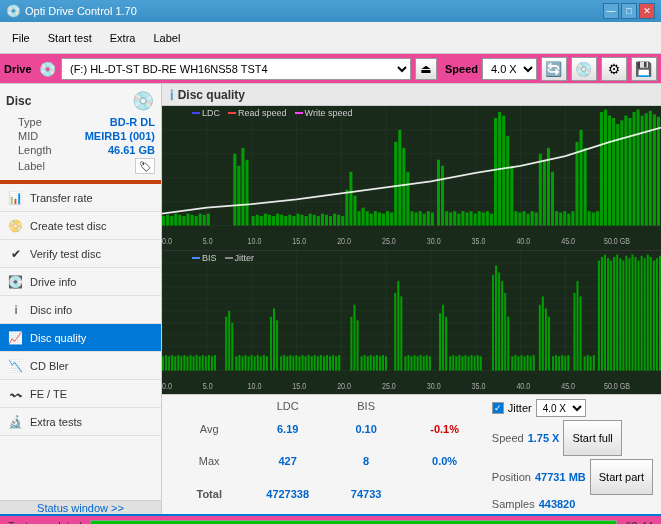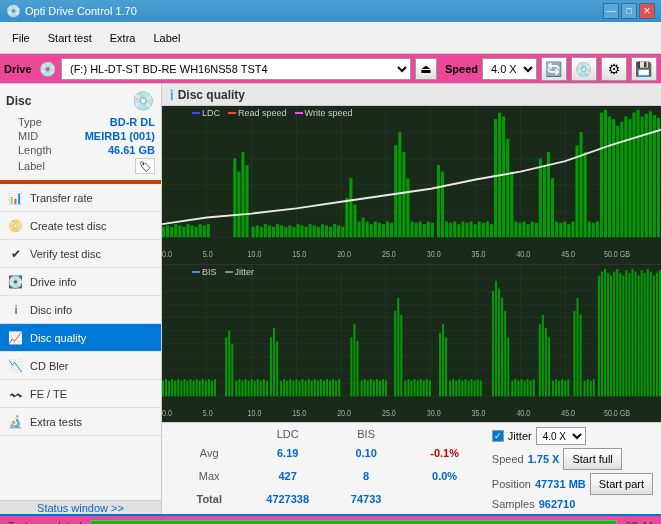--- a/index.html
+++ b/index.html
@@ -281,21 +281,21 @@
     .speed-val { color: #0066cc; font-weight: bold; }
     .speed-select-small {
       height: 18px;
       border: 1px solid #999;
       background: white;
       font-size: 10px;
       padding: 0 2px;
       width: 50px;
     }
     .start-btn {
-      height: 22px;
+      height: 36px;
       border: 1px solid #999;
       background: linear-gradient(to bottom, #fff, #e0e0e0);
       font-size: 11px;
       cursor: pointer;
       padding: 0 8px;
       white-space: nowrap;
       text-align: center;
     }
 
     
@@ -974,21 +974,21 @@
             <span class="speed-val">1.75 X</span>
             <button class="start-btn">Start full</button>
           </div>
           <div class="speed-row">
             <span class="speed-key">Position</span>
             <span class="speed-val">47731 MB</span>
             <button class="start-btn">Start part</button>
           </div>
           <div class="speed-row">
             <span class="speed-key">Samples</span>
-            <span class="speed-val">962710</span>
+            <span class="speed-val">443820</span>
           </div>
         </div>
       </div>
     </div>
   </div>
 </div>
 
 <div class="status-bar">
   <span class="status-text">Test completed</span>
   <div class="progress-bar-container">

